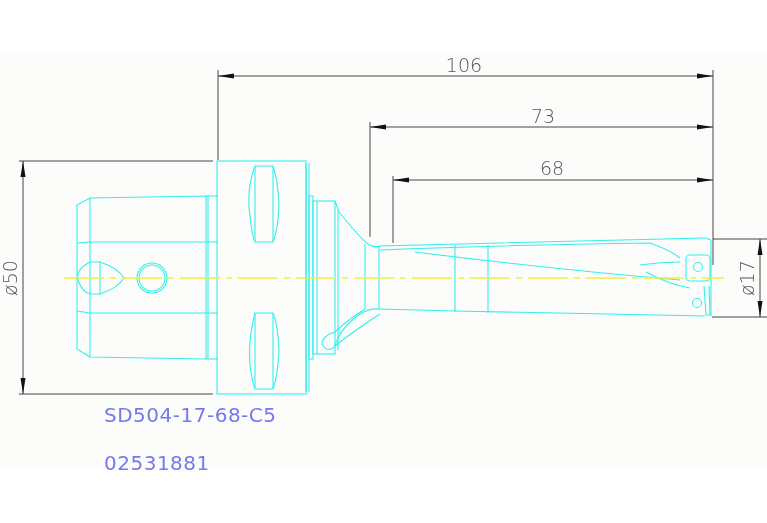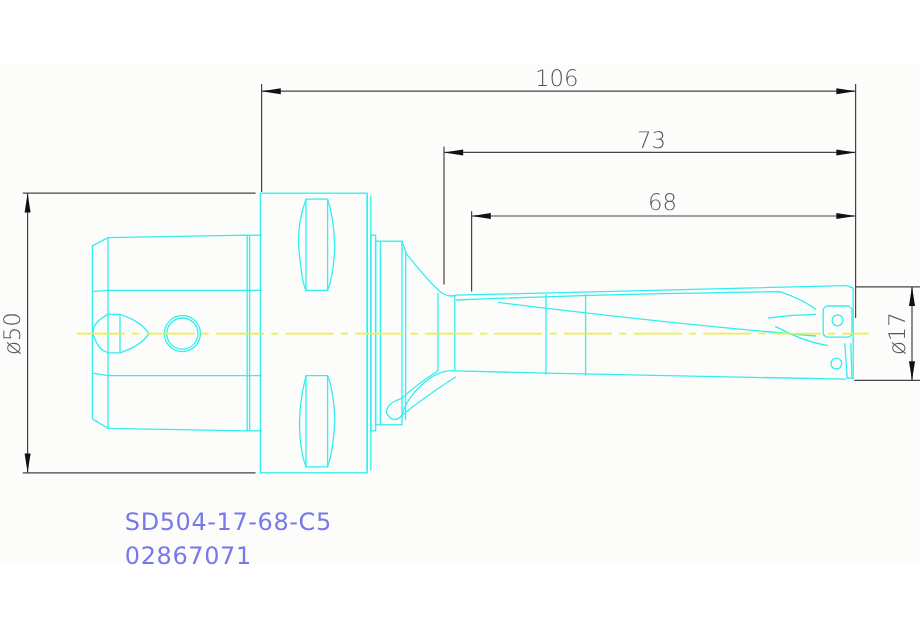--- a/index.html
+++ b/index.html
@@ -122,14 +122,14 @@
     <rect class="geo" x="686" y="255" width="24" height="26" rx="4"></rect>
     <circle class="geo" cx="698" cy="267" r="4.5"></circle>
 
     <circle class="geo" cx="697" cy="303" r="4.5"></circle>
     <path class="geo" d="M704,286 L706,315 L710,315 L709,286"></path>
   </g>
 
   <line class="center" x1="64" y1="278" x2="724" y2="278"></line>
 </svg>
 
-<div class="part-label" style="top:424px;">SD504-17-68-C5</div>
-<div class="part-label" style="top:452px;">02867071</div>
+<div class="part-label" style="top:404px;">SD504-17-68-C5</div>
+<div class="part-label" style="top:452px;">02531881</div>
 
 </body></html>

